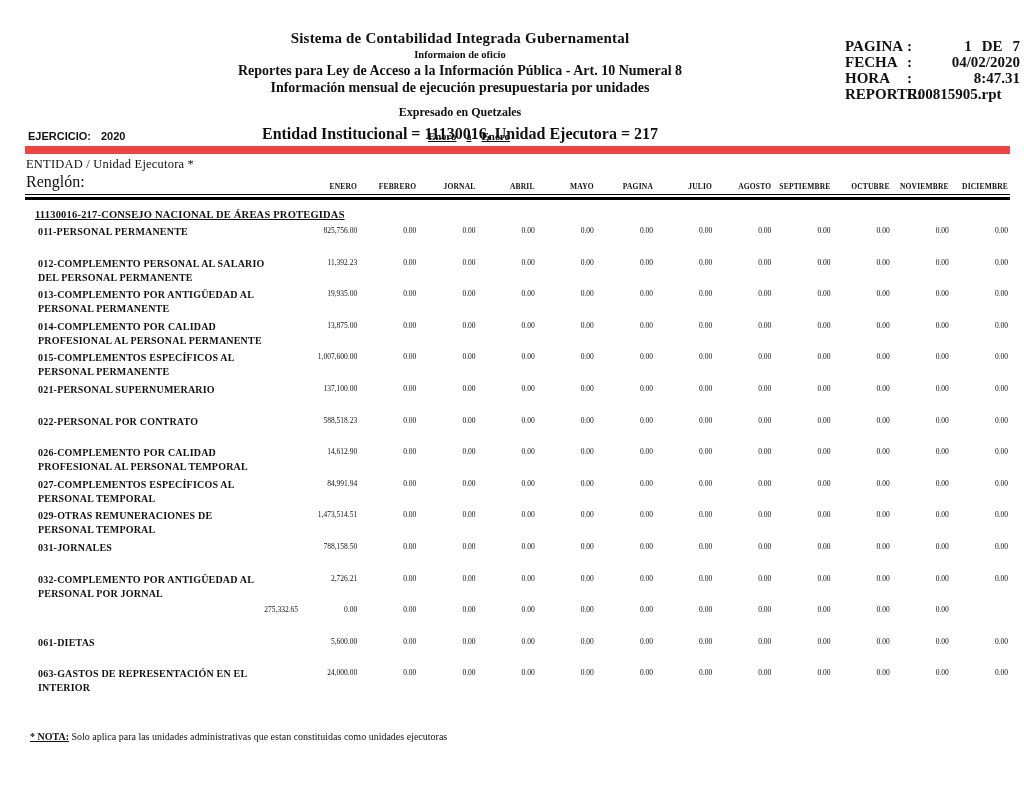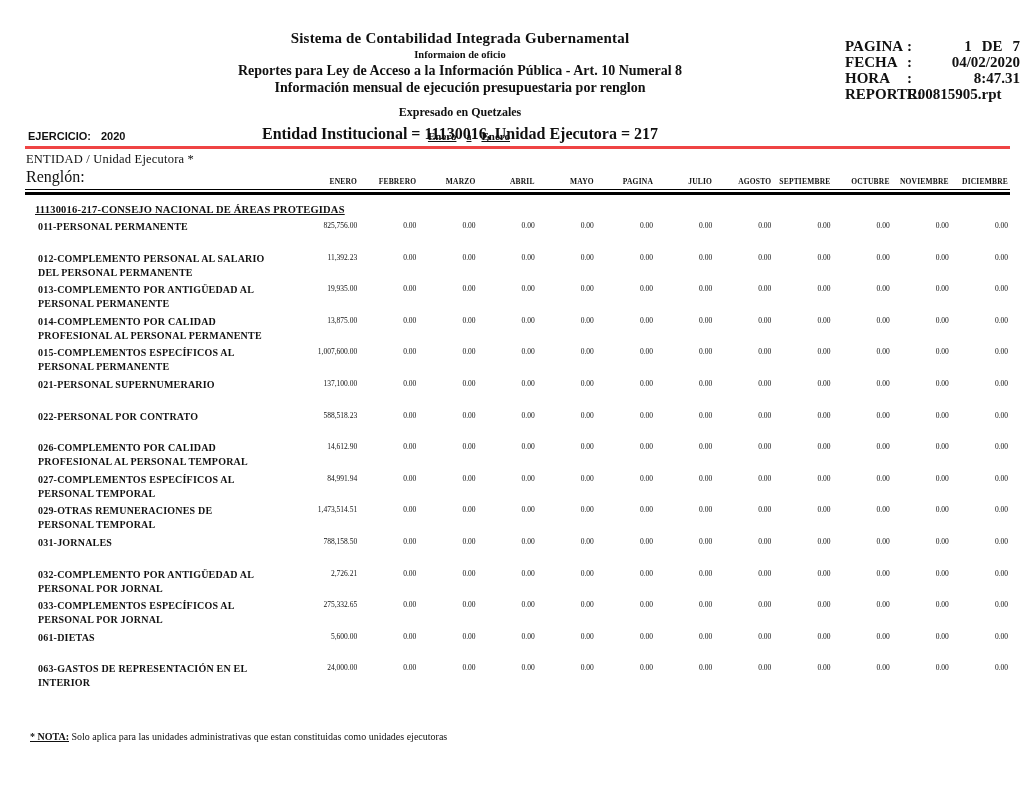--- a/index.html
+++ b/index.html
@@ -24,21 +24,21 @@
   .meta-row{display:flex;line-height:16px;}
   .meta-label{width:62px;}
   .meta-colon{width:16px;text-align:left;}
   .meta-value{flex:1;text-align:right;}
   .meta-value.left{text-align:left;}
   .pagina-vals{flex:1;display:flex;justify-content:flex-end;gap:10px;}
 
   
   .report{position:absolute;top:128px;left:25px;width:985px;}
 
-  .ejercicio-row{position:relative;height:18px;border-bottom:3px solid #ef4444;}
+  .ejercicio-row{position:relative;height:18px;border-bottom:8px solid #ef4444;}
   .ejercicio-label{position:absolute;left:3px;top:2px;font-family:"Liberation Sans","DejaVu Sans",sans-serif;font-size:11px;font-weight:bold;}
   .ejercicio-value{position:absolute;left:76px;top:2px;font-family:"Liberation Sans","DejaVu Sans",sans-serif;font-size:11px;font-weight:bold;}
   .periodo{position:absolute;left:355px;top:2px;width:130px;text-align:right;font-size:11px;font-weight:bold;}
   .periodo span{text-decoration:underline;}
   .periodo .sep{margin:0 10px;font-size:10px;}
 
   .entidad-line{font-size:12.5px;margin:3px 0 0 1px;letter-spacing:.2px;}
 
   .grid{display:grid;grid-template-columns:275px repeat(12,1fr);width:985px;}
   .header-grid{align-items:end;margin-top:1px;}
@@ -58,21 +58,21 @@
 </style>
 </head>
 <body>
 
 <div class="page">
 
   <div class="header-center">
     <div class="h-title1">Sistema de Contabilidad Integrada Gubernamental</div>
     <div class="h-sub1">Informaion de oficio</div>
     <div class="h-title2">Reportes para Ley de Acceso a la Información Pública - Art. 10 Numeral 8</div>
-    <div class="h-title3">Información mensual de ejecución presupuestaria por renglon</div>
+    <div class="h-title3">Información mensual de ejecución presupuestaria por unidades</div>
     <div class="h-expresado">Expresado en Quetzales</div>
     <div class="h-entidad">Entidad Institucional = 11130016, Unidad Ejecutora = 217</div>
   </div>
 
   <div class="meta">
     <div class="meta-row">
       <span class="meta-label">PAGINA</span>
       <span class="meta-colon">:</span>
       <span class="pagina-vals">
         <span>1</span>
@@ -106,21 +106,21 @@
       </span>
     </div>
 
     <div class="entidad-line">ENTIDAD  / Unidad Ejecutora *</div>
 
     <div class="grid header-grid">
       <div class="renglon-cell">Renglón:</div>
 
     <div class="mhead">ENERO</div>
         <div class="mhead">FEBRERO</div>
-        <div class="mhead">MARZO</div>
+        <div class="mhead">JORNAL</div>
         <div class="mhead">ABRIL</div>
         <div class="mhead">MAYO</div>
         <div class="mhead">PAGINA</div>
         <div class="mhead">JULIO</div>
         <div class="mhead">AGOSTO</div>
         <div class="mhead">SEPTIEMBRE</div>
         <div class="mhead">OCTUBRE</div>
         <div class="mhead">NOVIEMBRE</div>
         <div class="mhead">DICIEMBRE</div>
       </div>
@@ -305,21 +305,20 @@
           <div class="num">0.00</div>
           <div class="num">0.00</div>
           <div class="num">0.00</div>
           <div class="num">0.00</div>
           <div class="num">0.00</div>
           <div class="num">0.00</div>
           <div class="num">0.00</div>
           <div class="num">0.00</div>
         </div>
         <div class="grid trow">
-          <div class="lcell">033-COMPLEMENTOS ESPECÍFICOS AL PERSONAL POR JORNAL</div>
           <div class="num">275,332.65</div>
           <div class="num">0.00</div>
           <div class="num">0.00</div>
           <div class="num">0.00</div>
           <div class="num">0.00</div>
           <div class="num">0.00</div>
           <div class="num">0.00</div>
           <div class="num">0.00</div>
           <div class="num">0.00</div>
           <div class="num">0.00</div>

